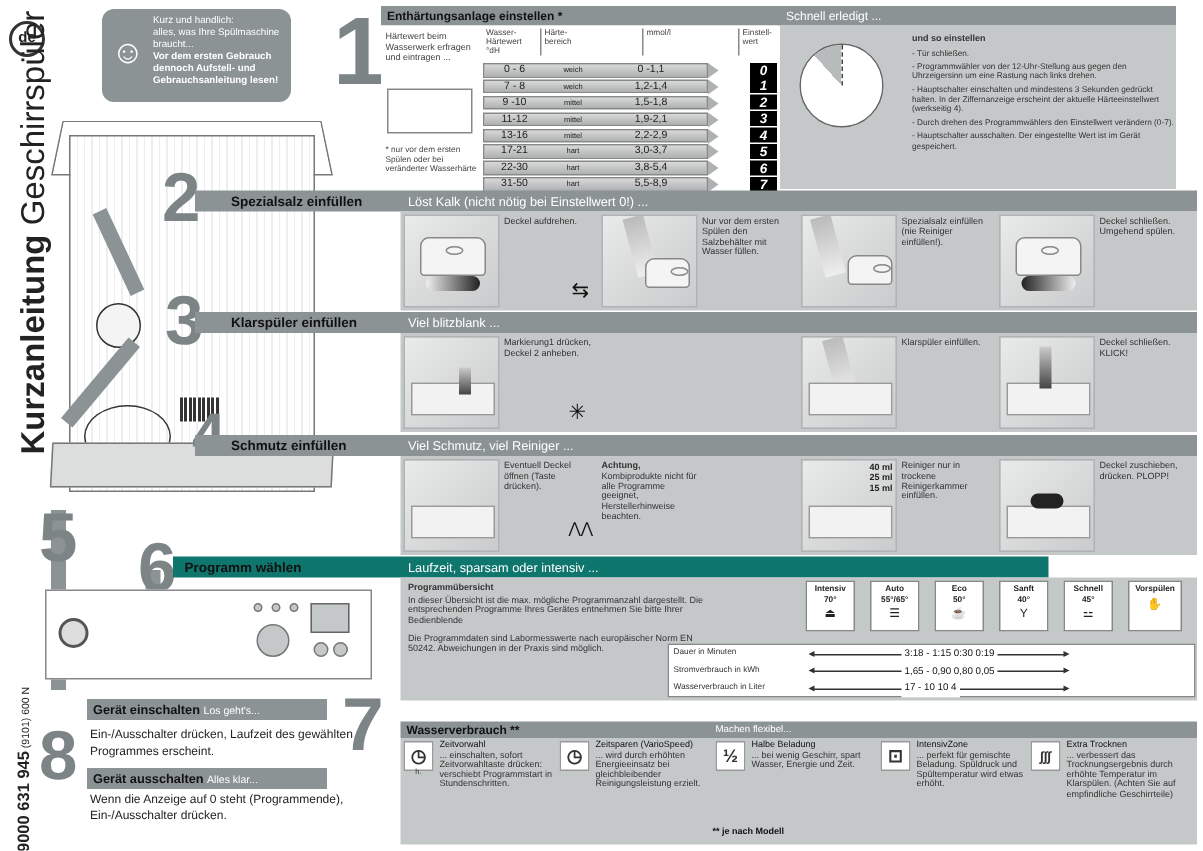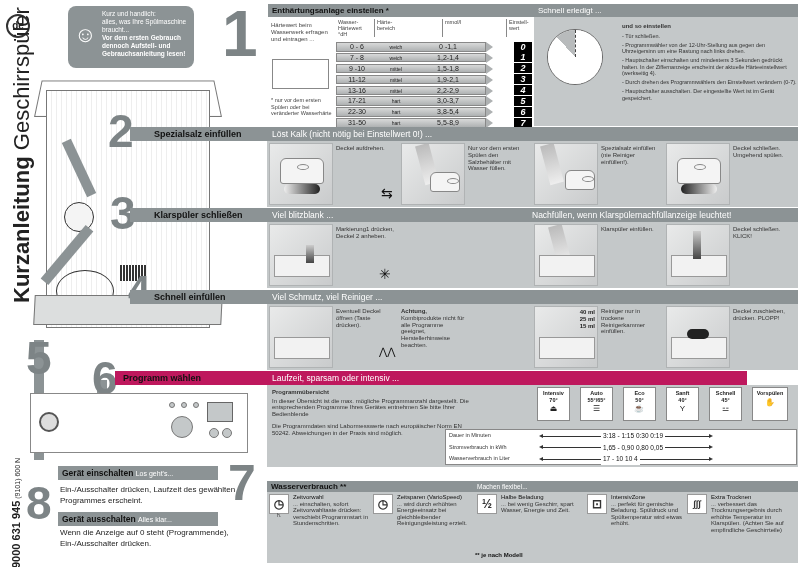--- a/index.html
+++ b/index.html
@@ -10,21 +10,21 @@
 .vtitle .main{position:absolute;left:-112px;top:148px;width:260px;transform:rotate(-90deg);font-size:22px;white-space:nowrap;text-align:right}
 .vtitle .main b{font-weight:bold}
 .vtitle .code{position:absolute;left:-98px;top:440px;width:220px;transform:rotate(-90deg);font-size:11px;font-weight:bold;white-space:nowrap}
 .vtitle .code span{font-size:7px;font-weight:normal}
 .intro{left:68px;top:6px;width:126px;height:62px;background:#8c9395;border-radius:8px;padding:4px 6px 4px 34px;font-size:6.5px;line-height:8px;color:#fff}
 .intro .smiley{position:absolute;left:6px;top:18px;font-size:22px;color:#fff;line-height:22px}
 .intro b{font-weight:bold}
 .bignum{font-size:64px;font-weight:bold;color:#7d8486;line-height:1;font-family:"Liberation Sans",sans-serif}
 .n1{left:222px;top:2px}
 .n7{left:228px;top:458px;font-size:50px}
-.panel1{left:268px;top:4px;width:530px;height:122px}
+.panel1{left:254px;top:4px;width:530px;height:122px}
 .panel1 .hdr{position:absolute;left:0;top:0;width:100%;height:13px;background:#8c9395;font-size:8px;line-height:13px;padding-left:4px;font-weight:bold;color:#111}
 .panel1 .hdr .r{position:absolute;left:270px;top:0;font-weight:normal;color:#fff}
 .panel1 .left{position:absolute;left:0;top:13px;width:265px;height:109px;background:#fff}
 .panel1 .right{position:absolute;left:266px;top:13px;width:264px;height:109px;background:#c4c8c9}
 .p1label{position:absolute;left:3px;top:5px;width:62px;font-size:6px;line-height:7px;color:#444}
 .p1box{position:absolute;left:4px;top:42px;width:57px;height:30px;background:#fff;border:1px solid #888}
 .p1note{position:absolute;left:3px;top:80px;width:62px;font-size:5.5px;line-height:6.5px;color:#444}
 .thead{position:absolute;left:68px;top:2px;width:196px;height:20px;font-size:5.5px;line-height:6px;color:#444}
 .thead span{position:absolute;top:0;border-left:1px solid #888;padding-left:2px;height:18px}
 .hrows{position:absolute;left:68px;top:25px;width:196px}
@@ -50,21 +50,21 @@
 .img{position:absolute;top:2px;width:64px;height:62px;background:linear-gradient(135deg,#e9eaea,#c9cbcc);border:1px solid #b0b3b4;overflow:hidden}
 .img .cap{position:absolute;left:10px;top:14px;width:44px;height:26px;border-radius:6px 6px 3px 3px;background:#f4f4f4;border:1px solid #888}
 .img .cap:after{content:"";position:absolute;left:16px;top:5px;width:10px;height:4px;border-radius:50%;border:1px solid #888}
 .img .arr{position:absolute;left:14px;top:40px;width:36px;height:10px;background:linear-gradient(90deg,#eee,#222);border-radius:5px}
 .img .dish{position:absolute;left:4px;top:30px;width:56px;height:22px;background:#f2f2f2;border:1px solid #999}
 .img .darr{position:absolute;left:26px;top:6px;width:8px;height:28px;background:linear-gradient(#ccc,#444)}
 .img .pour{position:absolute;left:18px;top:0;width:14px;height:40px;background:linear-gradient(#bbb,#eee);transform:rotate(-15deg)}
 .desc{position:absolute;top:4px;font-size:6px;line-height:6.8px;color:#333}
 .desc b{font-weight:bold}
 .sym{position:absolute;font-size:14px;color:#111}
-.progbar{left:115px;top:371px;width:632px;height:14px;background:#be185d}
+.progbar{left:115px;top:371px;width:584px;height:14px;background:#0f766e}
 .progbar .lab{position:absolute;left:8px;top:0;font-size:9px;font-weight:bold;line-height:14px;color:#111}
 .progbar .t1{position:absolute;left:157px;font-size:8.5px;line-height:14px;color:#fff}
 .progsec{left:267px;top:385px;width:531px;height:82px;background:#c4c8c9}
 .progtext{position:absolute;left:5px;top:4px;width:200px;font-size:6px;line-height:6.5px;color:#333}
 .progtext b{display:block;margin-bottom:2px}
 .progtext p{margin-bottom:6px}
 .progcards{position:absolute;left:270px;top:2px;width:260px;height:36px}
 .pcard{position:absolute;top:0;width:33px;height:34px;background:#fff;border:1px solid #888;font-size:5.5px;font-weight:bold;text-align:center;line-height:6.5px;padding-top:2px}
 .pcard .ic{display:block;font-size:8px;margin-top:3px;font-weight:normal}
 .ptable{position:absolute;left:178px;top:44px;width:352px;height:36px;background:#fff;border:1px solid #888}
@@ -275,23 +275,22 @@
     </div>
   <div class="desc" style="left:334px;width:60px">Spezialsalz einfüllen (nie Reiniger einfüllen!).</div>
   <div class="img" style="left:399px">
       <div class="cap"></div>
       <div class="arr" style="background:linear-gradient(90deg,#222,#eee)"></div>
     </div>
   <div class="desc" style="left:466px;width:60px">Deckel schließen. Umgehend spülen.</div>
 </div>
 
 <div class="abs rowbar" style="top:208px">
-  <span class="lab">Klarspüler schließen</span>
+  <span class="lab">Klarspüler einfüllen</span>
   <span class="t1">Viel blitzblank ...</span>
-  <span class="t2">Nachfüllen, wenn Klarspülernachfüllanzeige leuchtet!</span>
 </div>
 <div class="abs rowsec" style="top:222px;height:66px">
   <div class="img" style="left:2px">
       <div class="dish"></div>
       <div class="darr" style="left:36px;top:20px;height:18px"></div>
     </div>
   <div class="desc" style="left:69px;width:60px">Markierung1 drücken, Deckel 2 anheben.</div>
   <div class="sym" style="left:112px;top:44px">✳</div>
   <div class="img" style="left:267px">
       <div class="pour"></div>
@@ -299,21 +298,21 @@
     </div>
   <div class="desc" style="left:334px;width:60px">Klarspüler einfüllen.</div>
   <div class="img" style="left:399px">
       <div class="dish"></div>
       <div class="darr"></div>
     </div>
   <div class="desc" style="left:466px;width:60px">Deckel schließen. KLICK!</div>
 </div>
 
 <div class="abs rowbar" style="top:290px">
-  <span class="lab">Schnell einfüllen</span>
+  <span class="lab">Schmutz einfüllen</span>
   <span class="t1">Viel Schmutz, viel Reiniger ...</span>
 </div>
 <div class="abs rowsec" style="top:304px;height:66px">
   <div class="img" style="left:2px">
       <div class="dish"></div>
     </div>
   <div class="desc" style="left:69px;width:60px">Eventuell Deckel öffnen (Taste drücken).</div>
   <div class="sym" style="left:112px;top:42px;font-size:10px">⋀⋀</div>
   <div class="desc" style="left:134px;width:64px"><b>Achtung,</b><div>Kombiprodukte nicht für alle Programme geeignet, Herstellerhinweise beachten.</div></div>
   <div class="img" style="left:267px">

